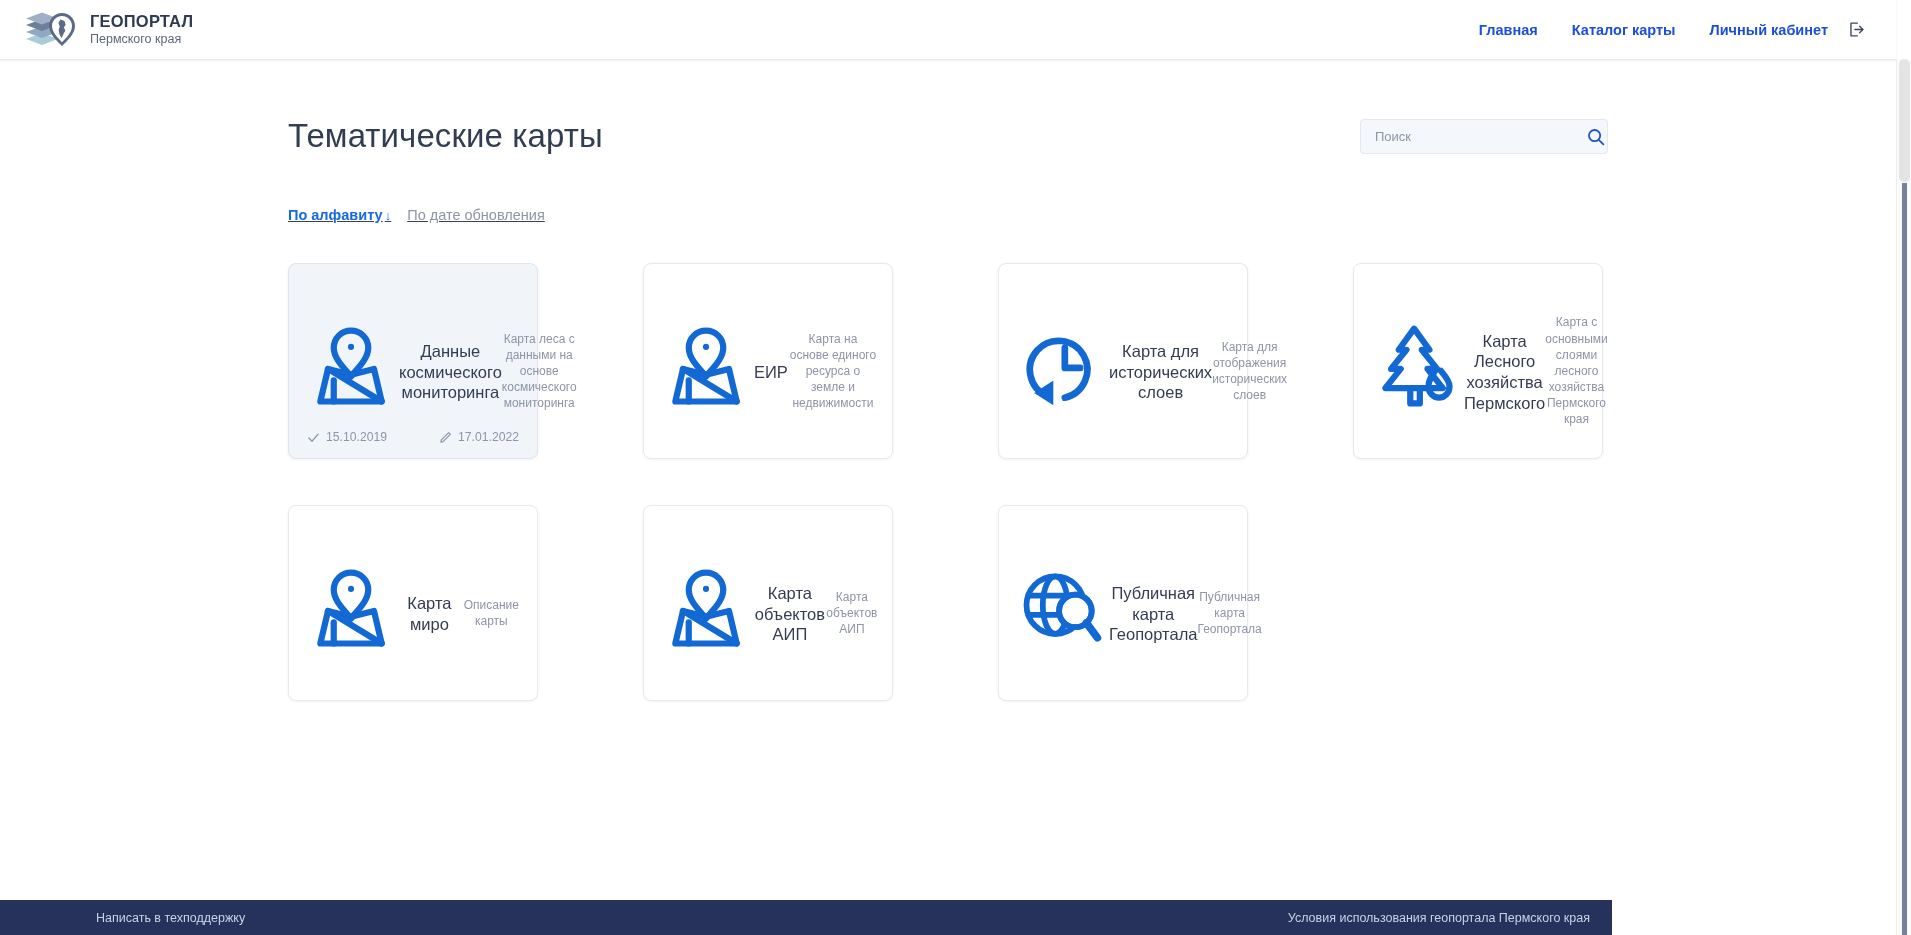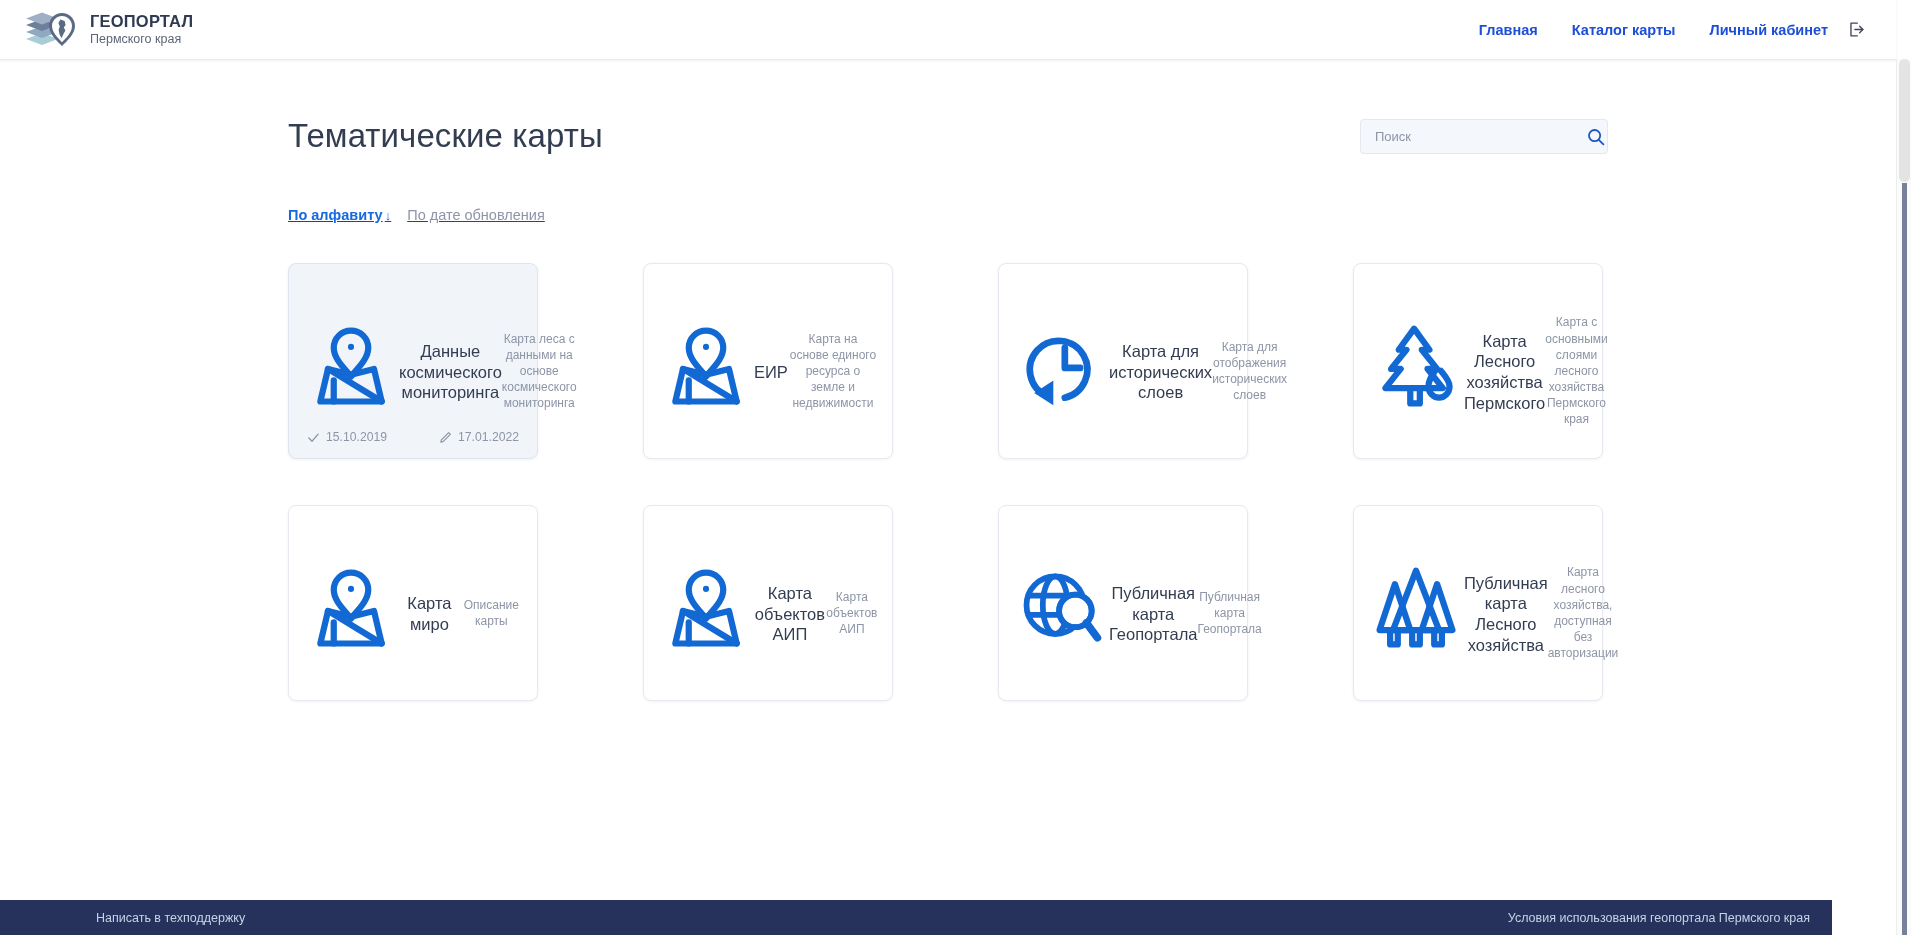--- a/index.html
+++ b/index.html
@@ -204,21 +204,21 @@
     font-size: 12.2px;
     color: #8d95a6;
   }
   .date-item { display: inline-flex; align-items: center; gap: 6px; }
   .date-icon { width: 13px; height: 13px; flex: 0 0 auto; }
 
   
   .footer {
     position: absolute;
     left: 0; bottom: 0;
-    width: 1832px;
+    width: 1612px;
     height: 35px;
     background: #26325c;
     display: flex;
     align-items: center;
     z-index: 6;
   }
   .footer-link {
     font-size: 12.5px;
     color: #c9d2e6;
     text-decoration: none;
@@ -431,34 +431,20 @@
             <path d="M14 54 H70"></path>
             <circle cx="63" cy="50" r="17" fill="#ffffff"></circle>
             <circle cx="63" cy="50" r="17"></circle>
             <path d="M74.5 62.5 L86 78" stroke-width="8"></path>
           </svg>
         </div>
         <div class="card-title">Публичная карта Геопортала</div>
         <div class="card-desc">Публичная карта Геопортала</div>
       </div>
 
-      <div class="card">
-        <div class="card-icon">
-          <svg viewBox="0 0 96 96" width="92" height="92" fill="none" stroke="#1269d3" stroke-width="6.5" stroke-linejoin="round" stroke-linecap="round" aria-hidden="true">
-            <path d="M26 22 L42 70 L10 70 Z"></path>
-            <path d="M70 22 L86 70 L54 70 Z"></path>
-            <path d="M48 8 L72 70 L24 70 Z"></path>
-            <path d="M21 70 L21 85 L29 85 L29 70"></path>
-            <path d="M44 70 L44 85 L52 85 L52 70"></path>
-            <path d="M67 70 L67 85 L75 85 L75 70"></path>
-          </svg>
-        </div>
-        <div class="card-title">Публичная карта Лесного хозяйства</div>
-        <div class="card-desc">Карта лесного хозяйства, доступная без авторизации</div>
-      </div>
 
     </div>
   </div>
 </div>
 
 <div class="scrollbar-track">
   <div class="scrollbar-thumb"></div>
   <div class="scroll-rest"></div>
 </div>
 

